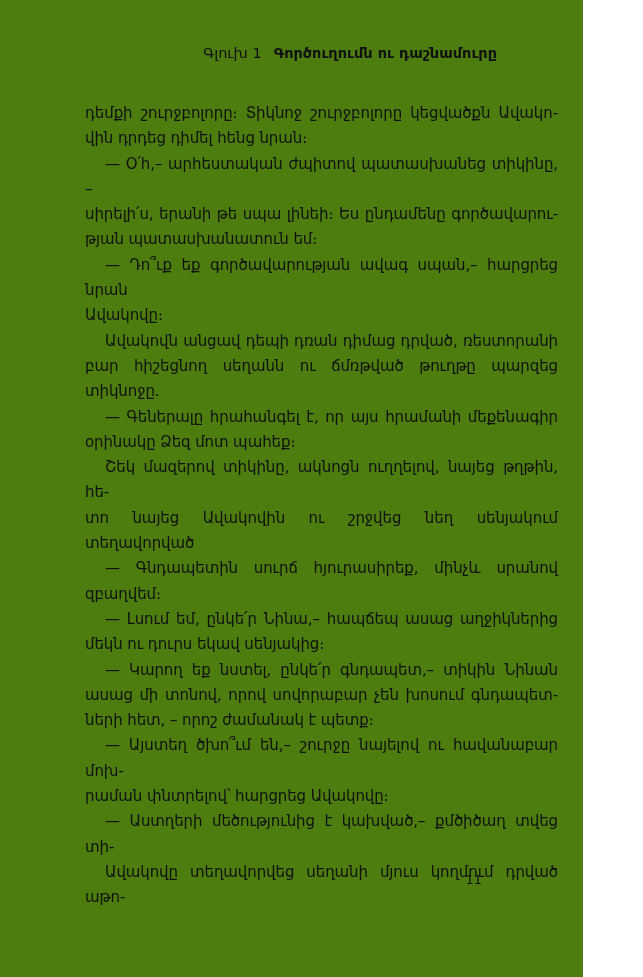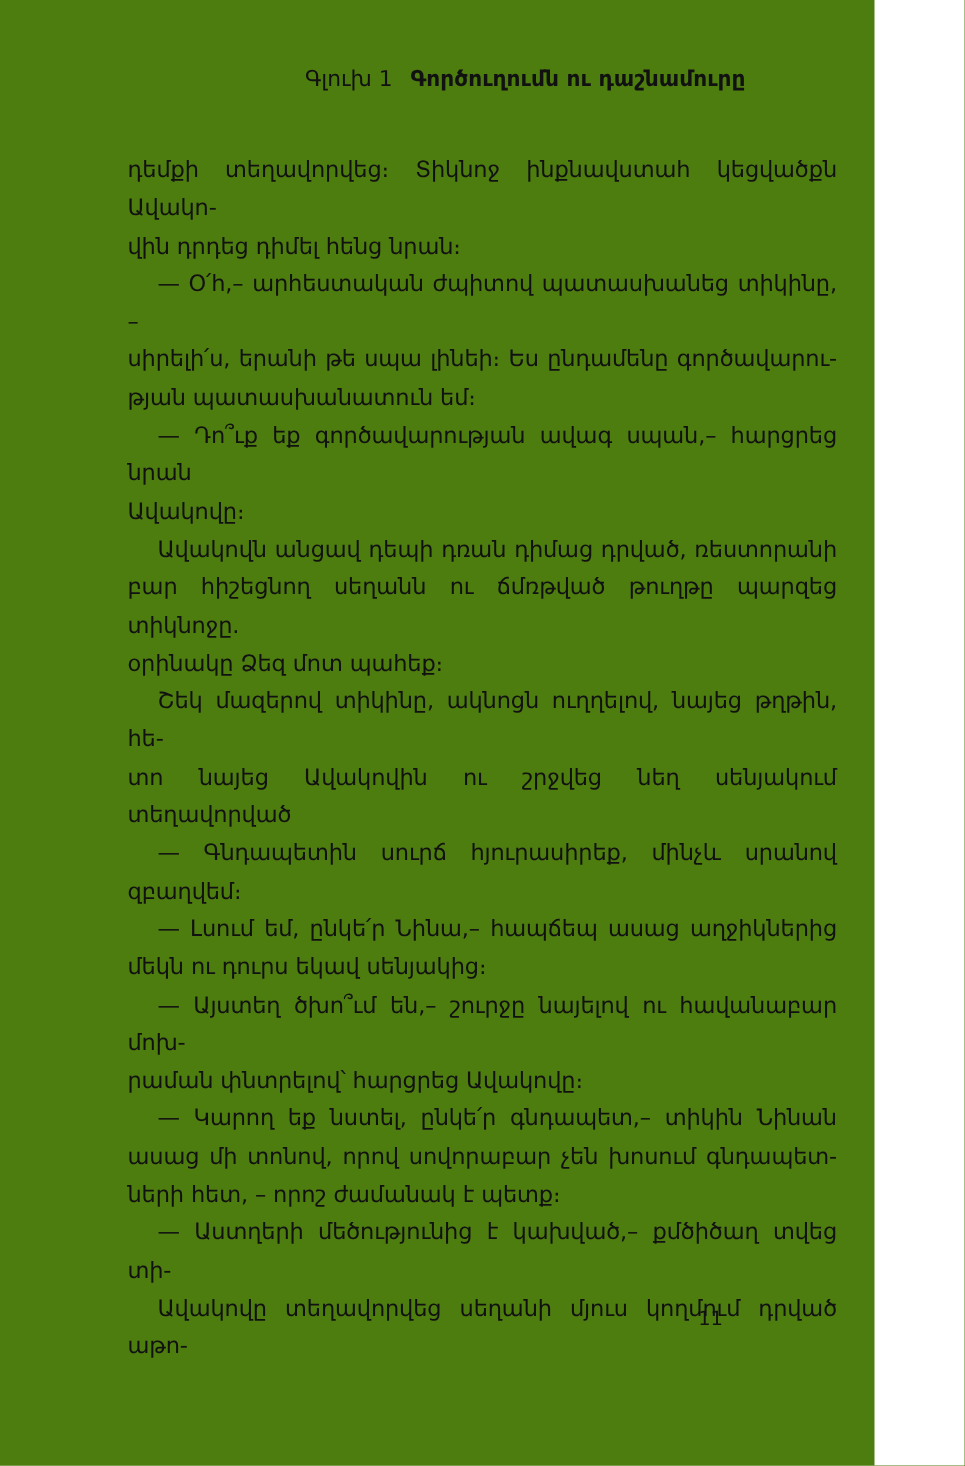--- a/index.html
+++ b/index.html
@@ -54,58 +54,59 @@
 <body>
 
 <div class="page">
 
   <div class="running-header">
     <span class="chapter-label">Գլուխ 1</span><span class="chapter-title">Գործուղումն ու դաշնամուրը</span>
   </div>
 
   <div class="body-text">
       <div class="paragraph">
-        <div class="line">դեմքի տեղավորվեց։ Տիկնոջ ինքնավստահ կեցվածքն Ավակո-</div>
+        <div class="line">դեմքի շուրջբոլորը։ Տիկնոջ շուրջբոլորը կեցվածքն Ավակո-</div>
         <div class="line last">վին դրդեց դիմել հենց նրան։</div>
       </div>
       <div class="paragraph">
         <div class="line indent">— Օ՛հ,– արհեստական ժպիտով պատասխանեց տիկինը, –</div>
         <div class="line">սիրելի՛ս, երանի թե սպա լինեի։ Ես ընդամենը գործավարու-</div>
         <div class="line last">թյան պատասխանատուն եմ։</div>
       </div>
       <div class="paragraph">
         <div class="line indent">— Դո՞ւք եք գործավարության ավագ սպան,– հարցրեց նրան</div>
         <div class="line last">Ավակովը։</div>
       </div>
       <div class="paragraph">
         <div class="line indent">Ավակովն անցավ դեպի դռան դիմաց դրված, ռեստորանի</div>
         <div class="line last">բար հիշեցնող սեղանն ու ճմռթված թուղթը պարզեց տիկնոջը.</div>
       </div>
       <div class="paragraph">
+        <div class="line indent">— Գեներալը հրահանգել է, որ այս հրամանի մեքենագիր</div>
         <div class="line last">օրինակը Ձեզ մոտ պահեք։</div>
       </div>
       <div class="paragraph">
         <div class="line indent">Շեկ մազերով տիկինը, ակնոցն ուղղելով, նայեց թղթին, հե-</div>
         <div class="line">տո նայեց Ավակովին ու շրջվեց նեղ սենյակում տեղավորված</div>
       </div>
       <div class="paragraph">
         <div class="line indent last">— Գնդապետին սուրճ հյուրասիրեք, մինչև սրանով զբաղվեմ։</div>
       </div>
       <div class="paragraph">
         <div class="line indent">— Լսում եմ, ընկե՛ր Նինա,– հապճեպ ասաց աղջիկներից</div>
         <div class="line last">մեկն ու դուրս եկավ սենյակից։</div>
       </div>
       <div class="paragraph">
-        <div class="line indent">— Այստեղ ծխո՞ւմ են,– շուրջը նայելով ու հավանաբար մոխ-</div>
-        <div class="line last">րաման փնտրելով՝ հարցրեց Ավակովը։</div>
-      </div>
-      <div class="paragraph">
         <div class="line indent">— Կարող եք նստել, ընկե՛ր գնդապետ,– տիկին Նինան</div>
         <div class="line">ասաց մի տոնով, որով սովորաբար չեն խոսում գնդապետ-</div>
         <div class="line last">ների հետ, – որոշ ժամանակ է պետք։</div>
+      </div>
+      <div class="paragraph">
+        <div class="line indent">— Այստեղ ծխո՞ւմ են,– շուրջը նայելով ու հավանաբար մոխ-</div>
+        <div class="line last">րաման փնտրելով՝ հարցրեց Ավակովը։</div>
       </div>
       <div class="paragraph">
         <div class="line indent">— Աստղերի մեծությունից է կախված,– քմծիծաղ տվեց տի-</div>
       </div>
       <div class="paragraph">
         <div class="line indent">Ավակովը տեղավորվեց սեղանի մյուս կողմում դրված աթո-</div>
       </div>
     </div>
 
   <div class="page-number">11</div>

